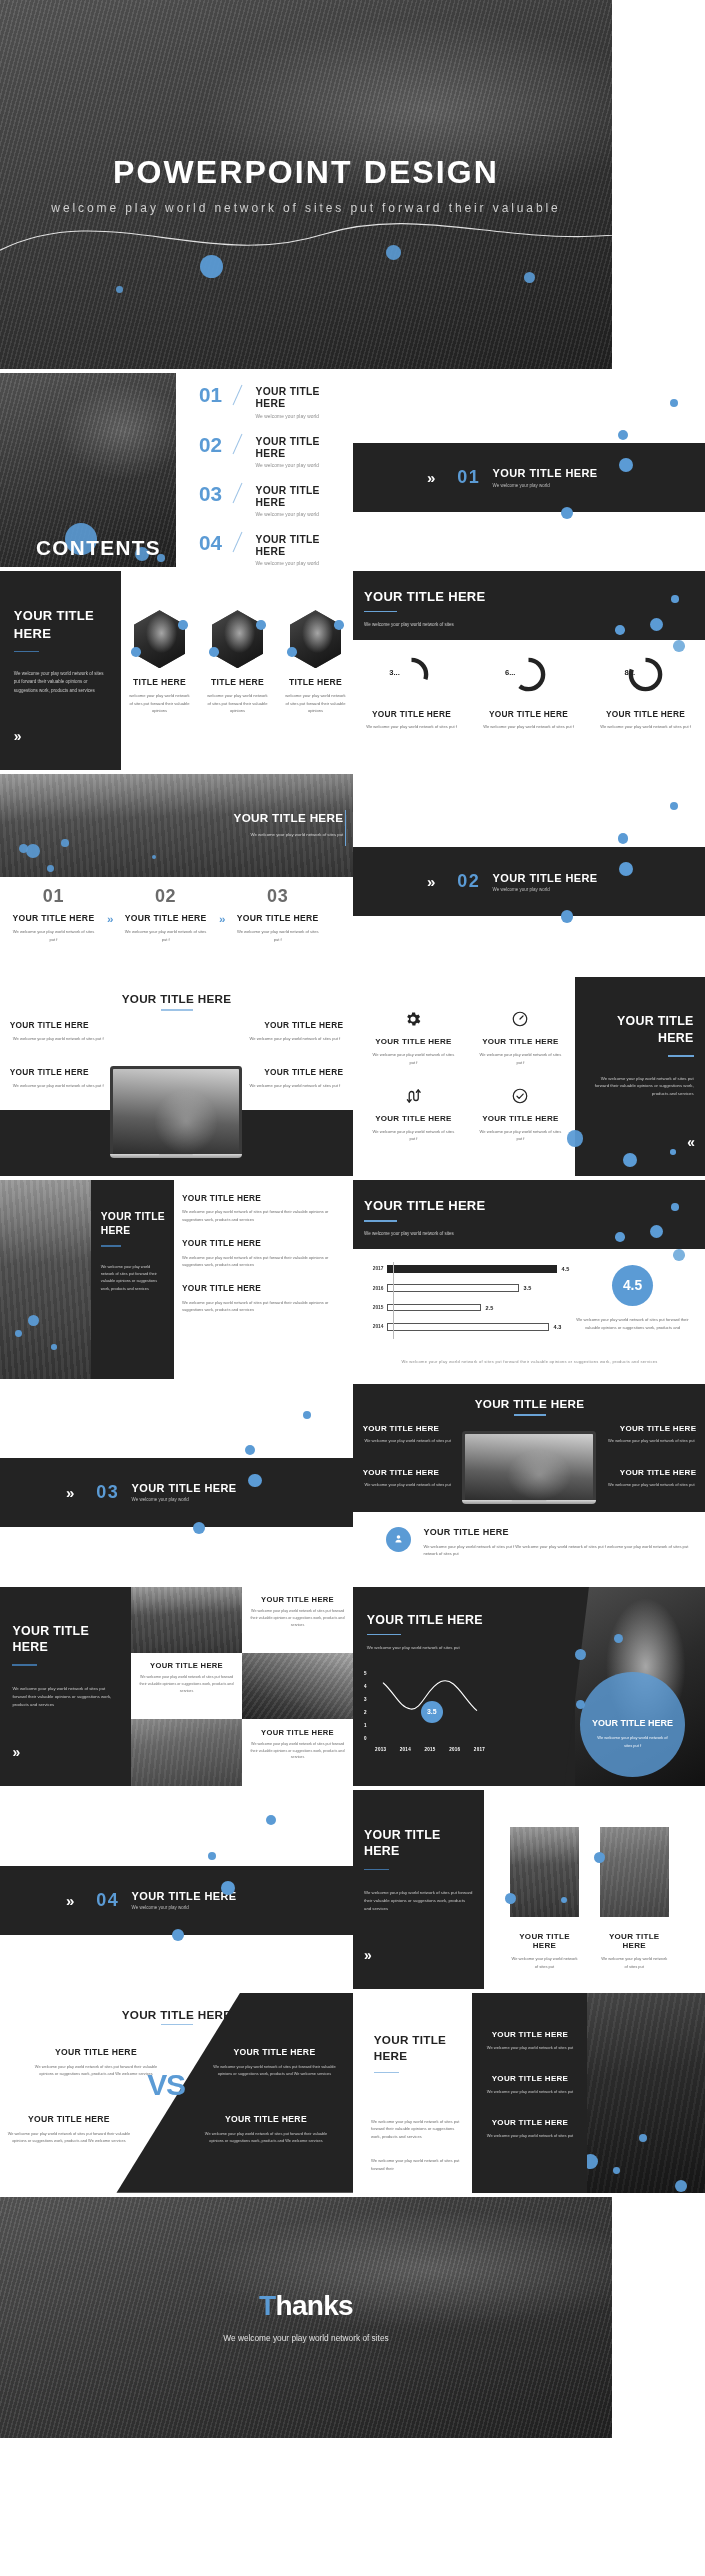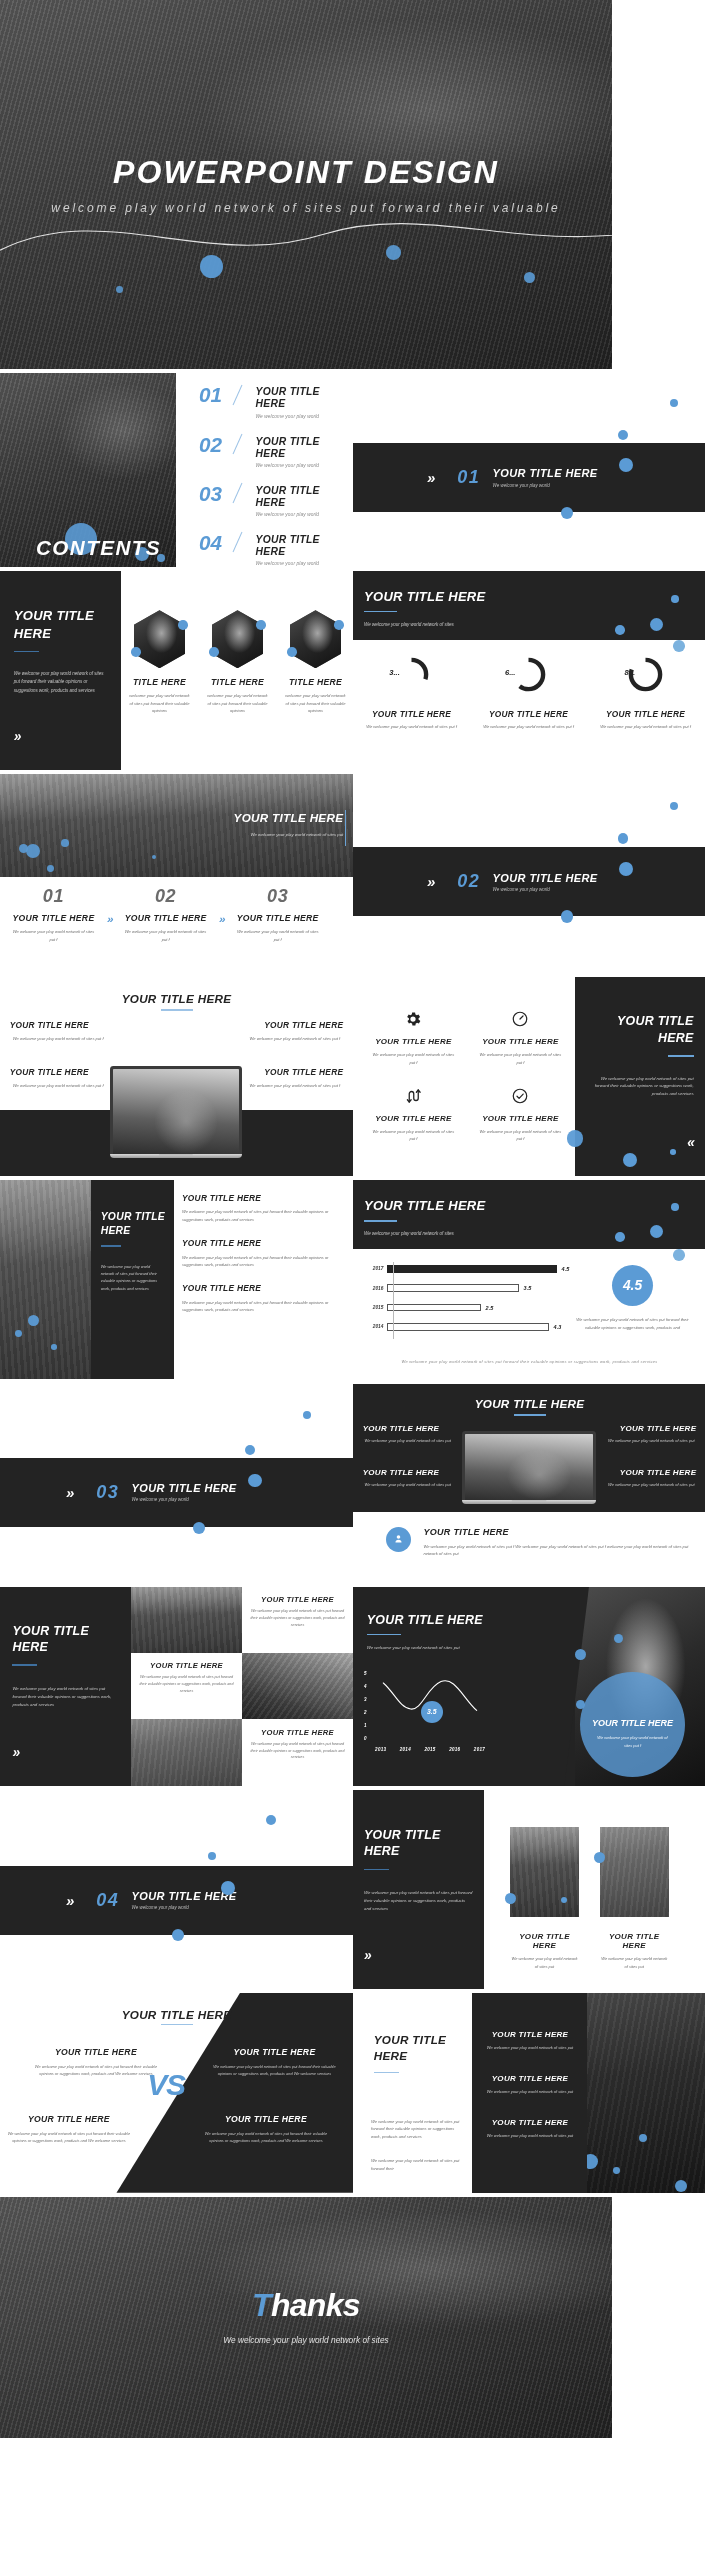--- a/index.html
+++ b/index.html
@@ -2,21 +2,21 @@
 <html style="font-size:11px"><head>
 <meta charset="utf-8">
 <title>PowerPoint Design Template Preview</title>
 <style>
   * { box-sizing: border-box; margin: 0; padding: 0; }
   html, body {
     width: 706px;
     background: #ffffff;
     font-family: "Liberation Sans", sans-serif;
   }
-  .page { width: 612px; position: relative; background: #eab308; font-style: italic; }
+  .page { width: 612px; position: relative; background: #eab308; }
 
   
   .slide { position: relative; overflow: hidden; background: #fff; }
   .dark { background: #232323; }
   .row { display: flex; width: 706px; }
   .half { width: 353px; }
 
   .photo {
     position: relative;
     background-color: #4a4a4a;
@@ -115,21 +115,21 @@
 
   
   .vs-wrap { position: relative; height: 200px; overflow: hidden; background: #fff; }
   .vs-dark { position: absolute; inset: 0; background: #232323;
     clip-path: polygon(100% 0, 100% 100%, 33% 100%, 68% 0); }
   .vs-mark { position: absolute; left: 47%; top: 46%; transform: translate(-50%,-50%);
     font-size: 30px; font-weight: bold; color: #5b9bd5; letter-spacing: -1.4px; z-index: 4; }
 
   
   .thanks { height: 241px; }
-  .thanks-word { font-size: 32px; font-weight: bold; color: #fff; letter-spacing: -0.7px; }
+  .thanks-word { font-size: 28px; font-weight: bold; color: #fff; letter-spacing: -0.7px; }
   .thanks-word .t { color: #5b9bd5; }
   .thanks-sub { font-size: 8.3px; color: #e0e0e0; line-height: 1.6; max-width: 172px;
     text-align: center; margin: 9.7px auto 0; }
 
   
   .laptop { position: relative; }
   .laptop .screen { border: 3.4px solid #3a3a3a; border-bottom: none; border-radius: 3.4px 3.4px 0 0;
     background: #000; overflow: hidden; }
   .laptop .base { height: 4.8px; background: linear-gradient(180deg,#d8d8d8,#9a9a9a);
     border-radius: 0 0 4.1px 4.1px; position: relative; }

